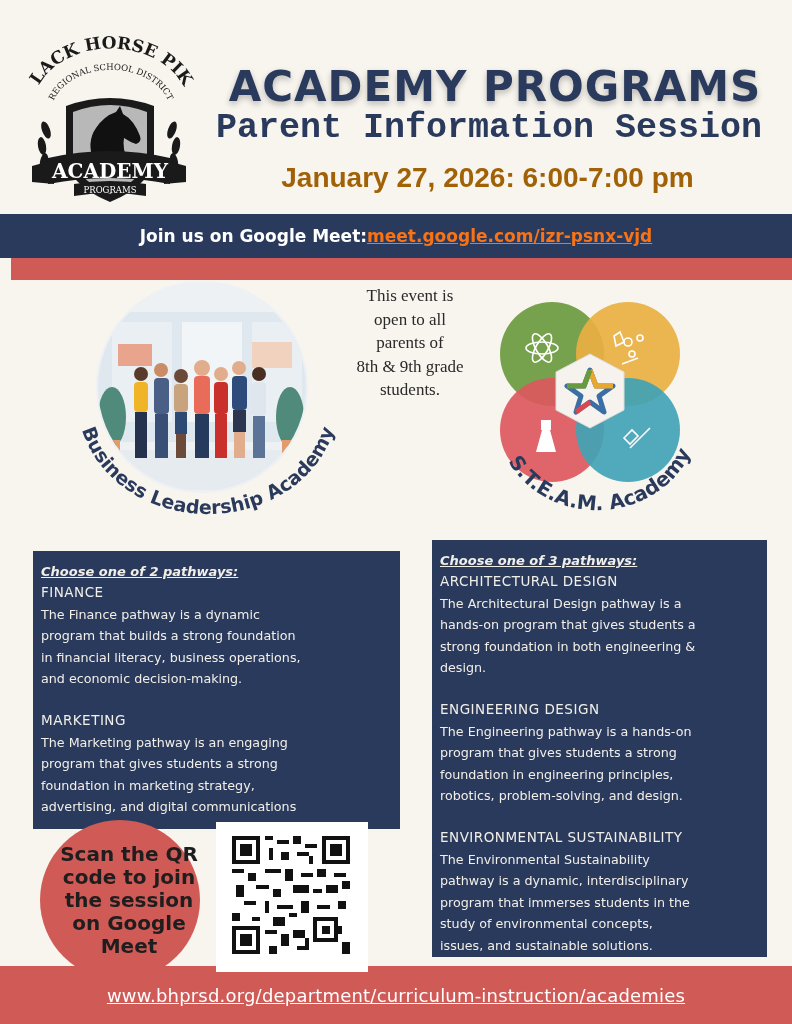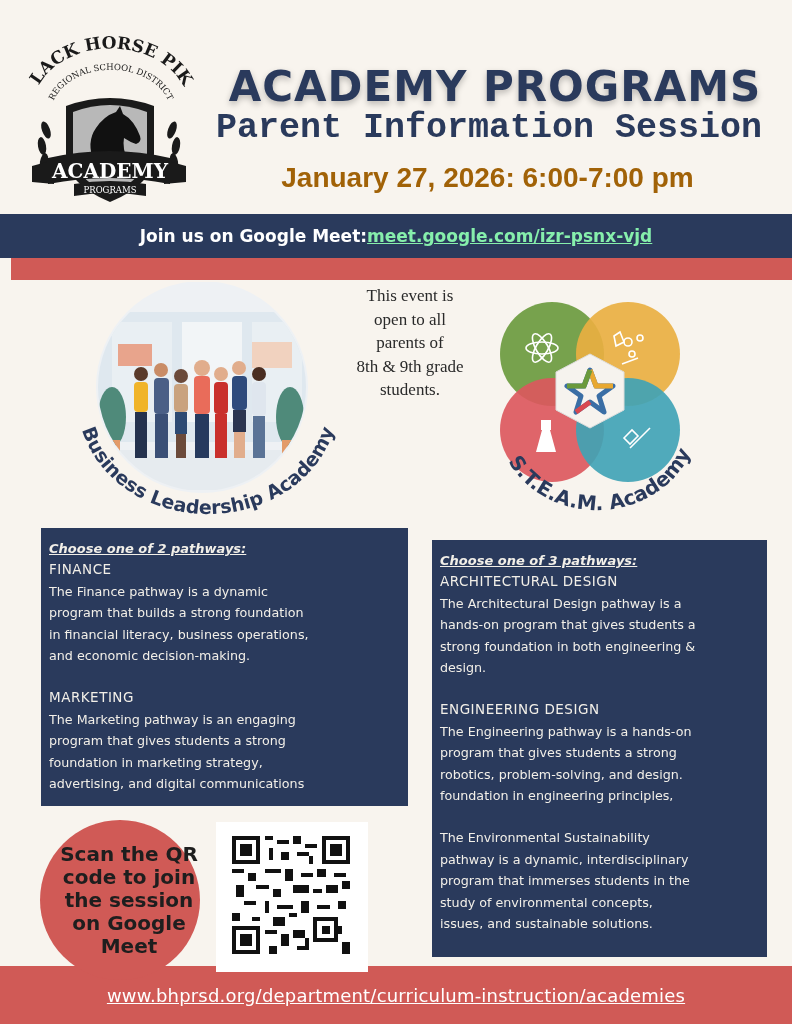--- a/index.html
+++ b/index.html
@@ -36,21 +36,21 @@
   }
 
   
   #meet-bar {
     left: 0; top: 214px; width: 792px; height: 44px;
     background: #2a3a5c; color: #fff;
     display: flex; align-items: center; justify-content: center;
     font-family: "DejaVu Sans", sans-serif; font-weight: bold; font-size: 17px;
   }
   #meet-bar .lbl { }
-  #meet-bar a { color: #86efac; text-decoration: underline; }
+  #meet-bar a { color: #f97316; text-decoration: underline; }
 
   #red-bar { left: 11px; top: 258px; width: 781px; height: 22px; background: #d05a56; }
 
   
   #biz-logo { left: 62px; top: 282px; width: 290px; height: 250px; }
   #event-note {
     left: 330px; top: 284px; width: 160px; text-align: center;
     font-family: Liberation Serif, serif; font-size: 17px; line-height: 23.5px;
     color: #2a2a2a; font-weight: normal;
   }
@@ -58,21 +58,21 @@
 
   
   .box {
     background: #2a3a5c; color: #f2efe8;
     font-family: "DejaVu Sans", sans-serif; font-size: 12.7px; line-height: 21.4px;
     padding: 10px 8px 8px 8px;
   }
   .box .head { font-weight: bold; font-style: italic; text-decoration: underline; font-size: 13px; }
   .box .pname { font-size: 13.5px; letter-spacing: 0.5px; }
   .box .gap { height: 21px; }
-  #box-left { left: 33px; top: 528px; width: 367px; height: 278px; margin-left: 8px; }
+  #box-left { left: 33px; top: 551px; width: 367px; height: 278px; }
   #box-right { left: 432px; top: 540px; width: 335px; height: 417px; }
 
   
   #qr-circle {
     left: 40px; top: 820px; width: 160px; height: 160px; border-radius: 50%;
     background: #d05a56;
     display: flex; align-items: center; justify-content: center; text-align: center;
   }
   #qr-circle span {
     font-family: "DejaVu Sans", sans-serif; font-weight: bold; font-size: 20px;
@@ -255,23 +255,24 @@
   <div class="head">Choose one of 3 pathways:</div>
   <div class="pname">ARCHITECTURAL DESIGN</div>
   <div>The Architectural Design pathway is a</div>
   <div>hands-on program that gives students a</div>
   <div>strong foundation in both engineering &amp;</div>
   <div>design.</div>
   <div class="gap"></div>
   <div class="pname">ENGINEERING DESIGN</div>
   <div>The Engineering pathway is a hands-on</div>
   <div>program that gives students a strong</div>
+  <div>foundation in engineering principles,</div>
   <div>robotics, problem-solving, and design.</div>
-  <div>foundation in engineering principles,</div>
   <div class="gap"></div>
+  <div class="pname">ENVIRONMENTAL SUSTAINABILITY</div>
   <div>The Environmental Sustainability</div>
   <div>pathway is a dynamic, interdisciplinary</div>
   <div>program that immerses students in the</div>
   <div>study of environmental concepts,</div>
   <div>issues, and sustainable solutions.</div>
 </div>
 
 <div id="footer" class="abs">
   <a>www.bhprsd.org/department/curriculum-instruction/academies</a>
 </div>

